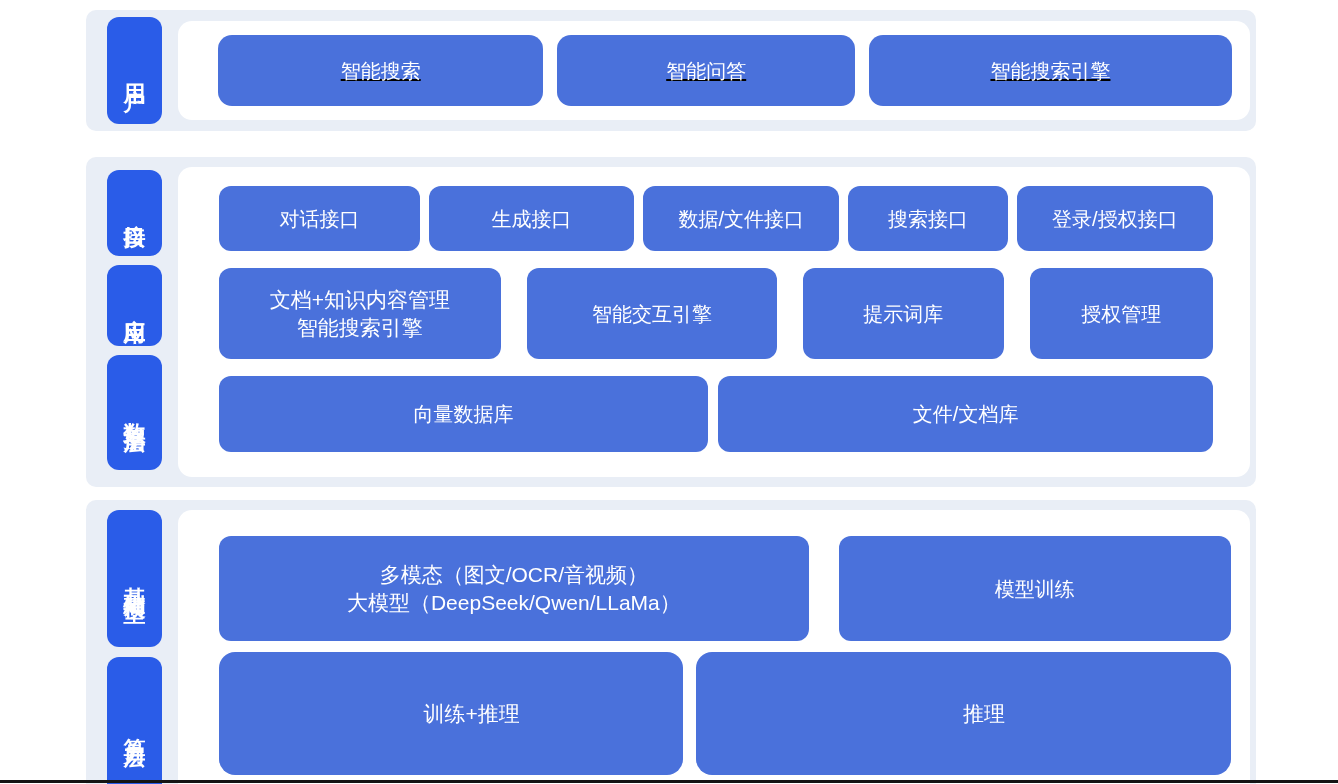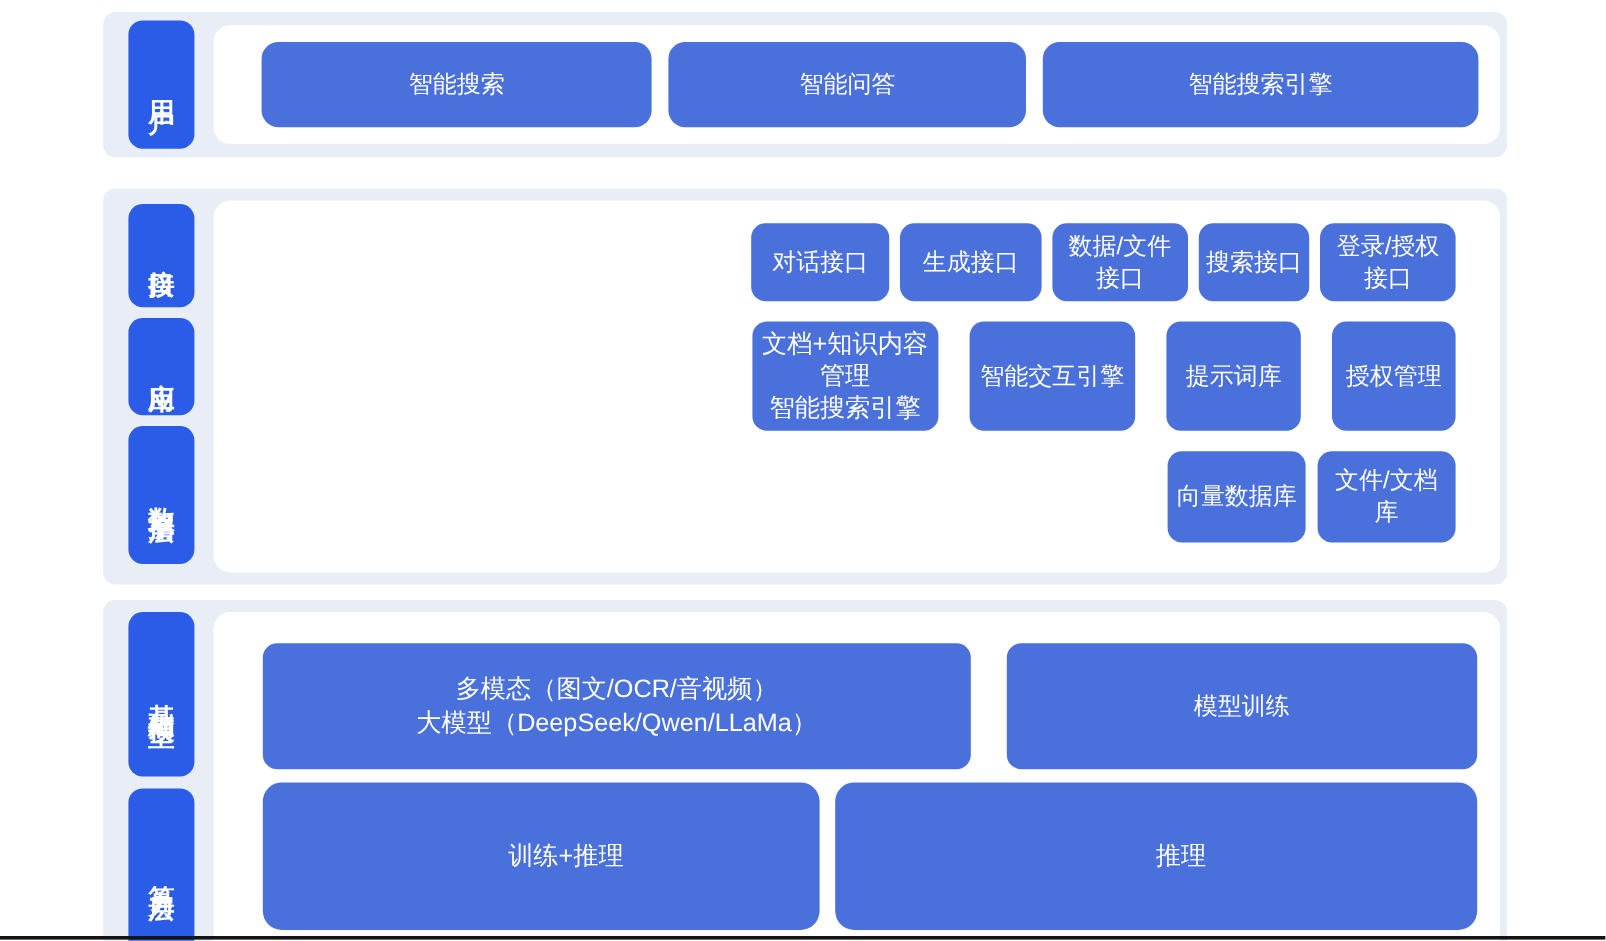--- a/index.html
+++ b/index.html
@@ -33,22 +33,22 @@
     writing-mode:vertical-lr;text-orientation:upright;
     flex-basis:0;
   }
   .band-user .tab{flex:1 1 auto;height:106px;}
 
   .panel{
     flex:1 1 auto;background:#ffffff;border-radius:14px;
     margin:10px 6px 10px 16px;
     display:flex;flex-direction:column;
   }
-  .band-user .panel{margin:11px 6px 11px 16px;padding:14px 18px 14px 40px;}
-  .band-mid  .panel{padding:19px 37px 25px 41px;align-items:flex-end;}
+  .band-user .panel{margin:11px 6px 11px 16px;padding:14px 18px 14px 40px;text-decoration:underline;}
+  .band-mid  .panel{padding:19px 37px 25px 41px;}
   .band-bottom .panel{padding:26px 19px 23px 41px;}
 
   .row{display:flex;gap:26px;flex-basis:0;min-height:0;}
   .band-user .row{flex:1 1 auto;gap:14px;}
   .band-mid .row + .row{margin-top:17px;}
   .band-bottom .row + .row{margin-top:11px;}
   .row-g9{gap:9px;}
   .row-g10{gap:10px;}
   .row-g30{gap:30px;}
   .row-g13{gap:13px;}

